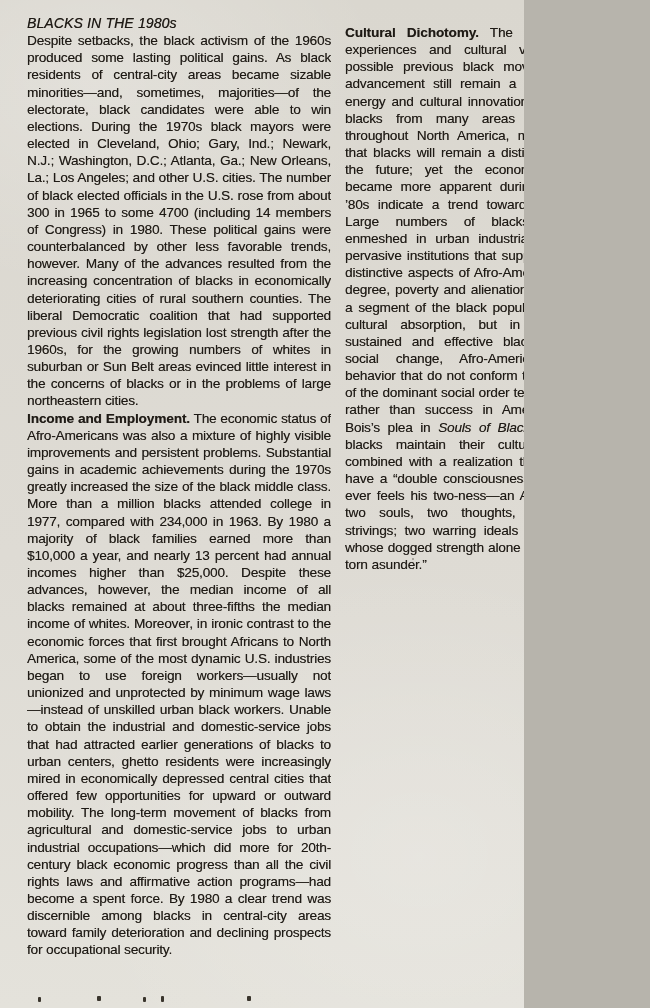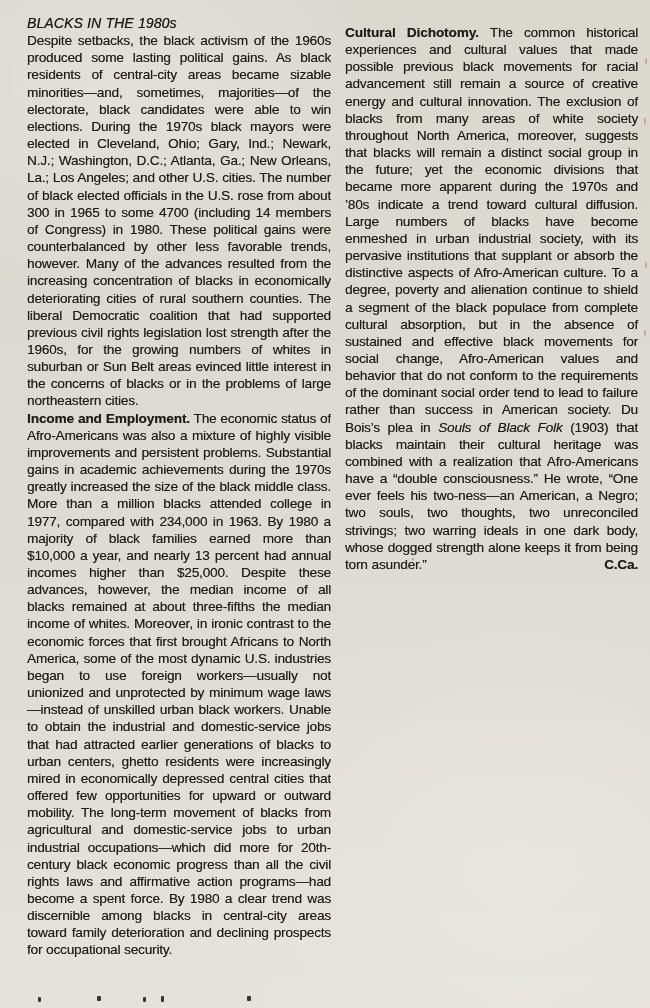--- a/index.html
+++ b/index.html
@@ -2,21 +2,21 @@
 <html><head>
 <meta charset="utf-8">
 <style>
   html, body {
     margin: 0;
     padding: 0;
     background: #b7b4ac;
   }
   .page {
     position: relative;
-    width: 650px;
+    width: 524px;
     height: 1008px;
     overflow: hidden;
     font-family: "Liberation Sans", sans-serif;
     color: #1e1a15;
     background:
       radial-gradient(ellipse 420px 300px at 18% 8%, rgba(255,255,255,0.22), rgba(255,255,255,0) 70%),
       radial-gradient(ellipse 500px 420px at 80% 85%, rgba(255,255,255,0.18), rgba(255,255,255,0) 70%),
       linear-gradient(180deg, #dad7cf 0%, #dedbd4 55%, #e4e2db 100%);
   }
   .col {

